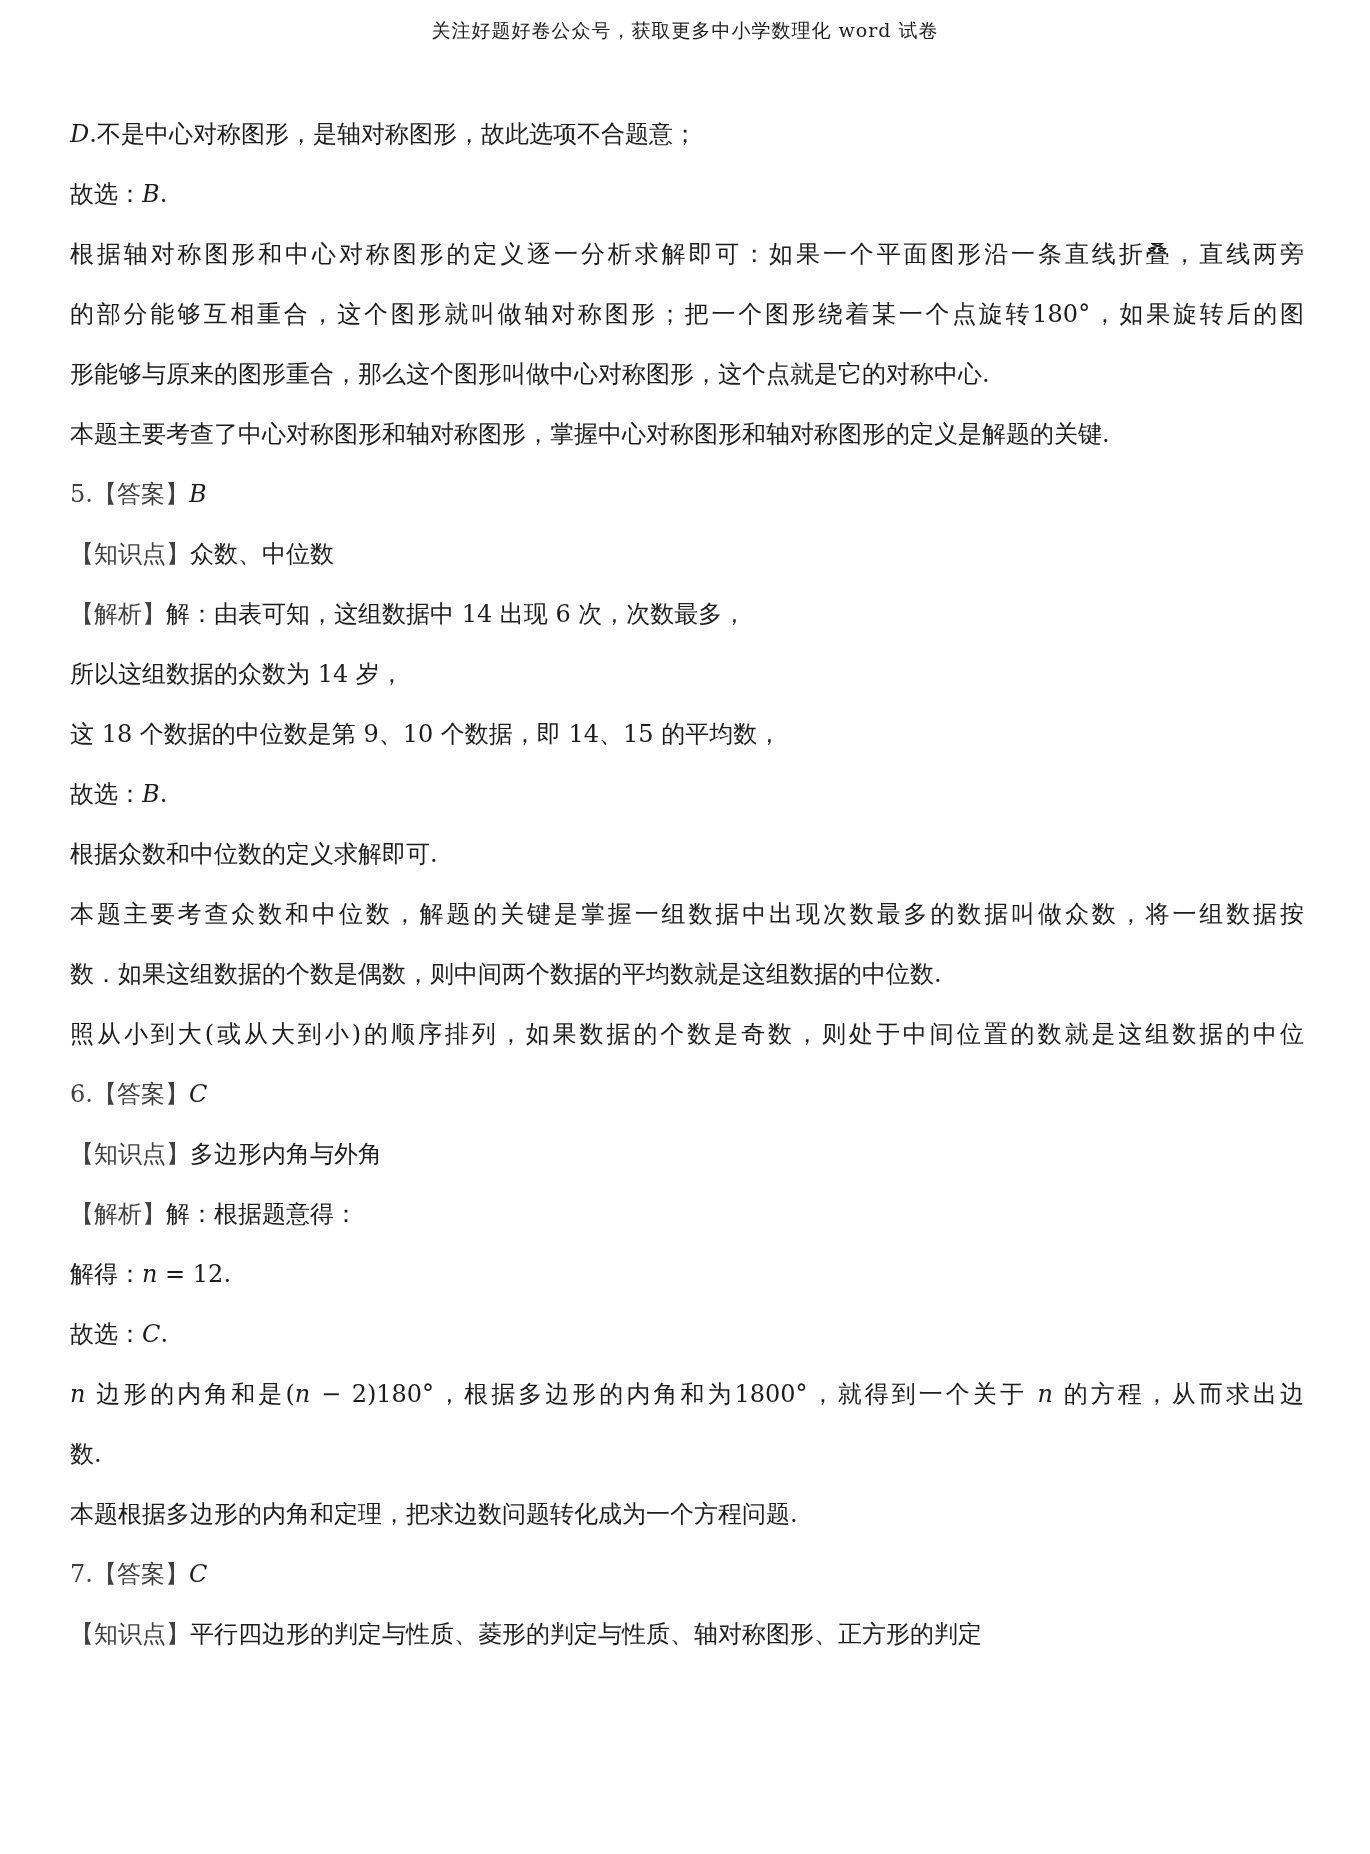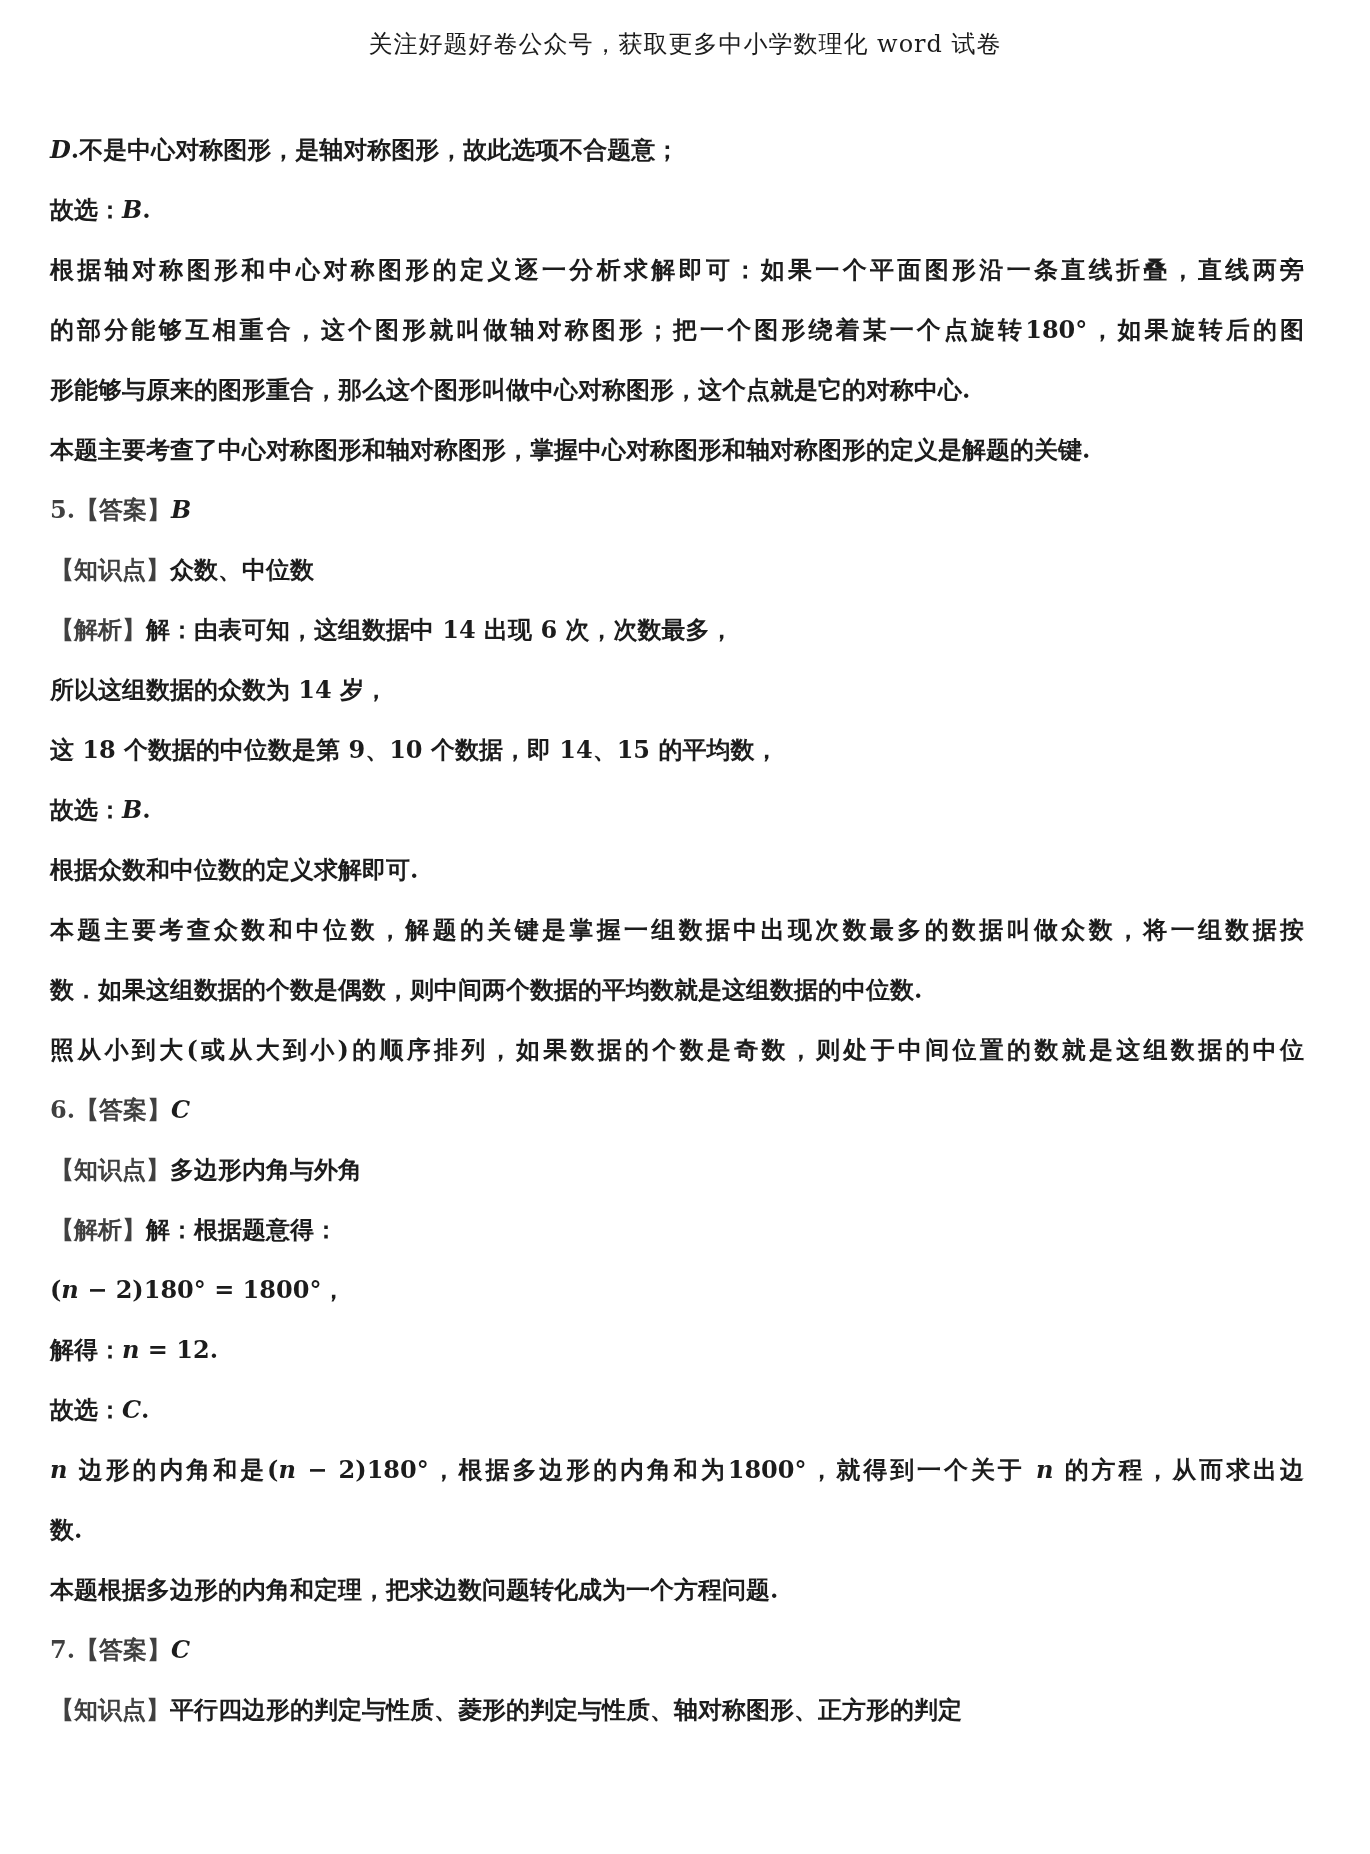--- a/index.html
+++ b/index.html
@@ -6,30 +6,29 @@
   body {
     width: 1370px;
     height: 1854px;
     background: #ffffff;
     color: #1c1c1c;
     font-family: "DejaVu Serif", "Liberation Serif", serif;
     overflow: hidden;
   }
   .page { width: 100%; height: 100%; box-sizing: border-box; }
   .header-note {
-    padding-top: 28px;
+    padding-top: 18px;
     text-align: center;
-    font-size: 24px;
+    font-size: 19px;
     letter-spacing: 1px;
     color: #1c1c1c;
   }
   .content {
-    margin: 60px 66px 0 50px;
+    margin: 60px 66px 0 70px;
     font-size: 24px;
-    font-weight: bold;
   }
   .line {
     line-height: 60px;
     white-space: normal;
   }
   .line.just {
     text-align: justify;
     text-align-last: justify;
   }
   .line.tall { padding: 9px 0; }
@@ -70,21 +69,20 @@
       <div class="line"><span class="run normal">所以这组数据的众数为 14 岁，</span></div>
       <div class="line"><span class="run normal">这 18 个数据的中位数是第 9、10 个数据，即 14、15 的平均数，</span></div>
       <div class="line"><span class="run normal">故选：</span><span class="run italic">B</span><span class="run normal">.</span></div>
       <div class="line"><span class="run normal">根据众数和中位数的定义求解即可.</span></div>
       <div class="line just"><span class="run normal">本题主要考查众数和中位数，解题的关键是掌握一组数据中出现次数最多的数据叫做众数，将一组数据按</span></div>
       <div class="line"><span class="run normal">数．如果这组数据的个数是偶数，则中间两个数据的平均数就是这组数据的中位数.</span></div>
       <div class="line just"><span class="run normal">照从小到大(或从大到小)的顺序排列，如果数据的个数是奇数，则处于中间位置的数就是这组数据的中位</span></div>
       <div class="line"><span class="run blue">6.【答案】</span><span class="run italic">C</span></div>
       <div class="line"><span class="run blue">【知识点】</span><span class="run normal">多边形内角与外角</span></div>
       <div class="line"><span class="run blue">【解析】</span><span class="run normal">解：根据题意得：</span></div>
-      <div class="line"><span class="run normal">(</span><span class="run italic">n</span><span class="run normal"> − 2)180° = 1800°，</span></div>
       <div class="line"><span class="run normal">解得：</span><span class="run italic">n</span><span class="run normal"> = 12.</span></div>
       <div class="line"><span class="run normal">故选：</span><span class="run italic">C</span><span class="run normal">.</span></div>
       <div class="line just"><span class="run italic">n</span><span class="run normal"> 边形的内角和是(</span><span class="run italic">n</span><span class="run normal"> − 2)180°，根据多边形的内角和为1800°，就得到一个关于 </span><span class="run italic">n</span><span class="run normal"> 的方程，从而求出边</span></div>
       <div class="line"><span class="run normal">数.</span></div>
       <div class="line"><span class="run normal">本题根据多边形的内角和定理，把求边数问题转化成为一个方程问题.</span></div>
       <div class="line"><span class="run blue">7.【答案】</span><span class="run italic">C</span></div>
       <div class="line"><span class="run blue">【知识点】</span><span class="run normal">平行四边形的判定与性质、菱形的判定与性质、轴对称图形、正方形的判定</span></div>
     </div>
 </div>
 

